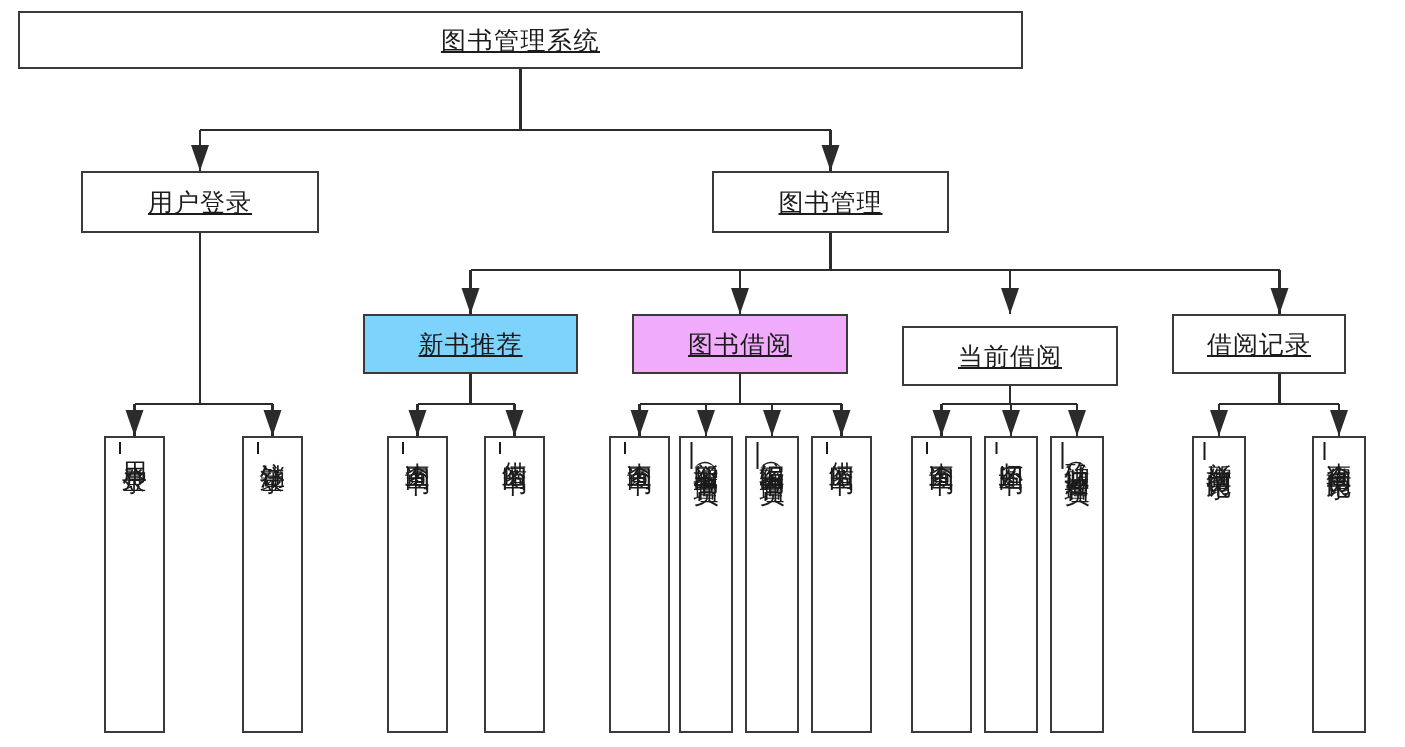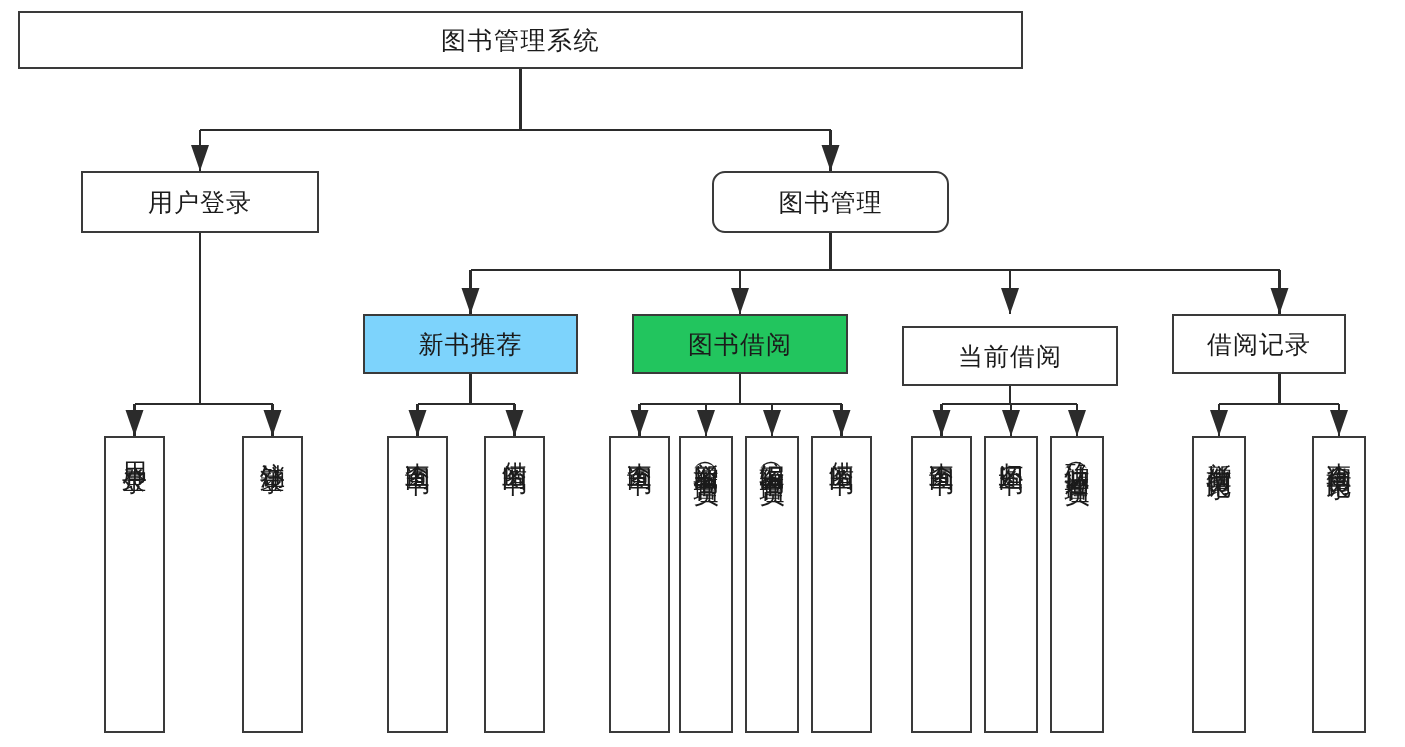--- a/index.html
+++ b/index.html
@@ -34,20 +34,21 @@
     display: flex;
     align-items: center;
     justify-content: center;
     overflow: hidden;
   }
   .node-label {
     color: #1b1b1b;
     text-align: center;
     line-height: 1.08;
     white-space: pre;
+    text-decoration: underline;
   }
   
   .node.horiz .node-label {
     font-size: 25px;
     letter-spacing: 1px;
   }
   .node.root .node-label {
     font-size: 25px;
     letter-spacing: 1.5px;
   }
@@ -138,27 +139,27 @@
       <polygon points="1330,410 1348,410 1339,436" fill="#2b2b2b"></polygon>
     </svg>
 
   <div id="node-layer">
       <div class="node horiz root" style="left: 18px; top: 11px; width: 1005px; height: 58px; border-color: rgb(58, 58, 58); background: rgb(255, 255, 255);">
         <span class="node-label" style="color: rgb(27, 27, 27);">图书管理系统</span>
       </div>
       <div class="node horiz" style="left: 81px; top: 171px; width: 238px; height: 62px; border-color: rgb(58, 58, 58); background: rgb(255, 255, 255);">
         <span class="node-label" style="color: rgb(27, 27, 27);">用户登录</span>
       </div>
-      <div class="node horiz" style="left: 712px; top: 171px; width: 237px; height: 62px; border-color: rgb(58, 58, 58); background: rgb(255, 255, 255); border-radius: 13px;">
+      <div class="node horiz" style="left: 712px; top: 171px; width: 237px; height: 62px; border-color: rgb(58, 58, 58); background: rgb(255, 255, 255);">
         <span class="node-label" style="color: rgb(27, 27, 27);">图书管理</span>
       </div>
       <div class="node horiz" style="left: 363px; top: 314px; width: 215px; height: 60px; border-color: rgb(58, 58, 58); background: #7dd3fc;">
         <span class="node-label" style="color: rgb(27, 27, 27);">新书推荐</span>
       </div>
-      <div class="node horiz" style="left: 632px; top: 314px; width: 216px; height: 60px; border-color: rgb(58, 58, 58); background: #22c55e;">
+      <div class="node horiz" style="left: 632px; top: 314px; width: 216px; height: 60px; border-color: rgb(58, 58, 58); background: #f0abfc;">
         <span class="node-label" style="color: rgb(27, 27, 27);">图书借阅</span>
       </div>
       <div class="node horiz" style="left: 902px; top: 314px; width: 216px; height: 60px; border-color: rgb(58, 58, 58); background: rgb(255, 255, 255); margin-top: 12px;">
         <span class="node-label" style="color: rgb(27, 27, 27);">当前借阅</span>
       </div>
       <div class="node horiz" style="left: 1172px; top: 314px; width: 174px; height: 60px; border-color: rgb(58, 58, 58); background: rgb(255, 255, 255);">
         <span class="node-label" style="color: rgb(27, 27, 27);">借阅记录</span>
       </div>
       <div class="node vert" style="left: 104px; top: 436px; width: 61px; height: 297px; border-color: rgb(58, 58, 58); background: rgb(255, 255, 255);">
         <span class="node-label" style="color: rgb(27, 27, 27);">用户登录</span>

